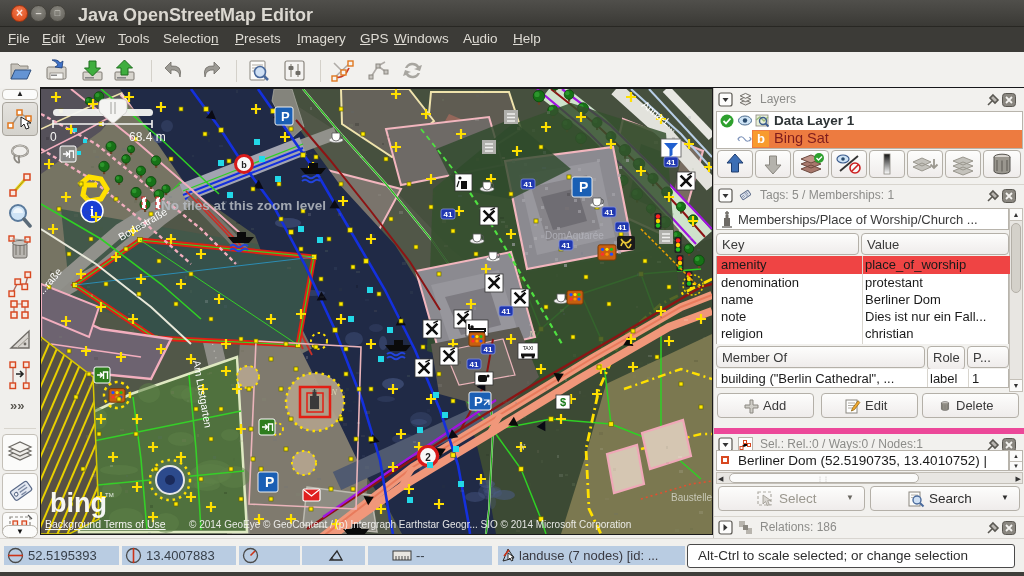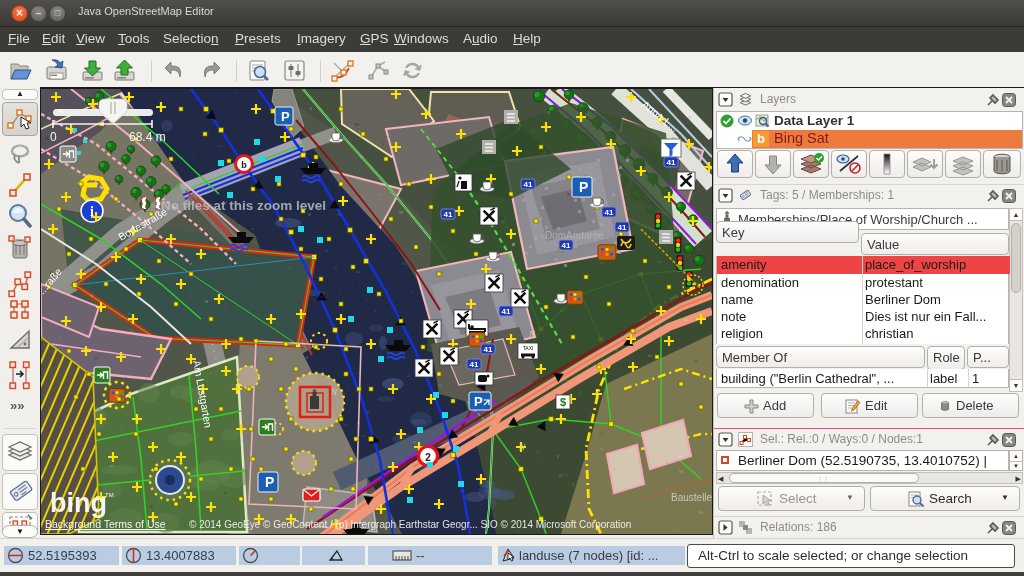--- a/index.html
+++ b/index.html
@@ -11,21 +11,21 @@
 <body>
 
 <div class="abs" style="left:0;top:0;width:1024px;height:27px;background:linear-gradient(#504f4b,#3a3935);border-bottom:1px solid #282723">
 
   <div class="abs" style="left:11px;top:5px;width:17px;height:17px;border-radius:50%;background:radial-gradient(circle at 50% 35%,#f27b52,#d94612);border:1px solid #9e3310;color:#fce9e2;font-size:12px;font-weight:bold;text-align:center;line-height:15px">×</div>
 
   <div class="abs" style="left:30px;top:5px;width:17px;height:17px;border-radius:50%;background:radial-gradient(circle at 50% 35%,#8a8880,#5f5d57);border:1px solid #44423c;color:#d8d6d0;font-size:11px;font-weight:bold;text-align:center;line-height:14px">–</div>
 
   <div class="abs" style="left:49px;top:5px;width:17px;height:17px;border-radius:50%;background:radial-gradient(circle at 50% 35%,#8a8880,#5f5d57);border:1px solid #44423c;color:#d8d6d0;font-size:9px;font-weight:bold;text-align:center;line-height:15px">□</div>
 
-  <div class="abs" style="left:78px;top:5px;font-size:11px;font-weight:normal;color:#dbd8d1">Java OpenStreetMap Editor</div>
+  <div class="abs" style="left:78px;top:5px;font-size:18px;font-weight:bold;color:#dbd8d1">Java OpenStreetMap Editor</div>
 </div>
 
 <div class="abs" style="left:0;top:27px;width:1024px;height:25px;background:#3c3b37;color:#dfdcd5;font-size:13.5px">
   <span class="abs" style="left:8px;top:4px"><u>F</u>ile</span>
   <span class="abs" style="left:42px;top:4px"><u>E</u>dit</span>
   <span class="abs" style="left:76px;top:4px"><u>V</u>iew</span>
   <span class="abs" style="left:118px;top:4px"><u>T</u>ools</span>
   <span class="abs" style="left:163px;top:4px">Selectio<u>n</u></span>
   <span class="abs" style="left:235px;top:4px"><u>P</u>resets</span>
   <span class="abs" style="left:297px;top:4px"><u>I</u>magery</span>
@@ -1733,21 +1733,21 @@
       </svg>
     <span class="abs" style="left:21px;top:3px;font-size:13px;color:#3a3a3a">Memberships/Place of Worship/Church ...</span>
   </div>
 
   <div class="abs" style="left:295px;top:120px;width:14px;height:184px;background:#e8e6e2;border:1px solid #c4c0b8">
     <div style="width:12px;height:12px;background:#fbfbfa;border-bottom:1px solid #c4c0b8;text-align:center;font-size:7px;line-height:12px;color:#333">▲</div>
     <div style="width:10px;height:70px;background:#d4d1ca;border:1px solid #b4b0a8;border-radius:5px;margin:2px 0 0 1px"></div>
     <div class="abs" style="bottom:0;width:12px;height:12px;background:#fbfbfa;border-top:1px solid #c4c0b8;text-align:center;font-size:7px;line-height:12px;color:#333">▼</div>
   </div>
 
-  <div class="btn" style="left:2px;top:133px;width:143px;height:22px">
+  <div class="btn" style="left:2px;top:145px;width:143px;height:22px">
       <span class="btxt" style="position:absolute;left:5px;top:3px">Key</span>
     </div>
   <div class="btn" style="left:147px;top:145px;width:148px;height:22px">
       <span class="btxt" style="position:absolute;left:5px;top:3px">Value</span>
     </div>
 
   <div class="abs" style="left:2px;top:168px;width:293px;height:88px;background:#fff;border-left:1px solid #b8b4ac;border-right:1px solid #b8b4ac;font-size:13px;color:#1a1a1a">
     <div class="abs" style="left:0;top:0;width:293px;height:18px;background:#ef4444">
         <span class="abs" style="left:4px;top:1px">amenity</span>
         <span class="abs" style="left:148px;top:1px">place_of_worship</span>
@@ -1805,21 +1805,21 @@
   </div>
   <div class="btn" style="left:208px;top:305px;width:97px;height:25px">
     <svg style="position:absolute;left:14px;top:3px" width="16" height="18" viewBox="0 0 36 26">
         <ellipse cx="18" cy="6" rx="8" ry="2.8" fill="#d8d5d0" stroke="#55534e" stroke-width="1.5"></ellipse>
         <path d="M10 6 v14 a8 2.8 0 0 0 16 0 V6" fill="#9a978f" stroke="#55534e" stroke-width="1.5"></path>
         <path d="M13 9 v11 M18 9.5 v11 M23 9 v11" stroke="#6e6b64" stroke-width="1.5"></path>
       </svg>
     <span class="btxt" style="position:absolute;left:33px;top:4px">Delete</span>
   </div>
 
-  <div class="abs" style="left:0;top:340px;width:311px;height:21px;border-top:1px solid #ec4899">
+  <div class="abs" style="left:0;top:340px;width:311px;height:21px;border-top:6px solid #ec4899">
     <svg class="abs" style="left:4px;top:3px" width="15" height="15" viewBox="0 0 15 15">
         <rect x="1" y="1" width="13" height="13" rx="2" fill="#fdfdfc" stroke="#5a5852" stroke-width="1.2"></rect>
         <path d="M4.5 6 h6 l-3 4 z" fill="#333"></path>
       </svg>
     <svg class="abs" style="left:24px;top:3px" width="15" height="15" viewBox="0 0 15 15">
         <rect x="0.5" y="0.5" width="14" height="14" fill="#fff" stroke="#b8b4ac"></rect>
         <path d="M3 11 L7 5 L11 8" stroke="#c87868" stroke-width="1"></path>
         <rect x="2" y="9.5" width="3" height="3" fill="#fff" stroke="#d84820" stroke-width="1"></rect>
         <rect x="5.5" y="3.5" width="3" height="3" fill="#fff" stroke="#d84820" stroke-width="1"></rect>
         <rect x="9.5" y="6.5" width="3" height="3" fill="#fff" stroke="#d84820" stroke-width="1"></rect>

